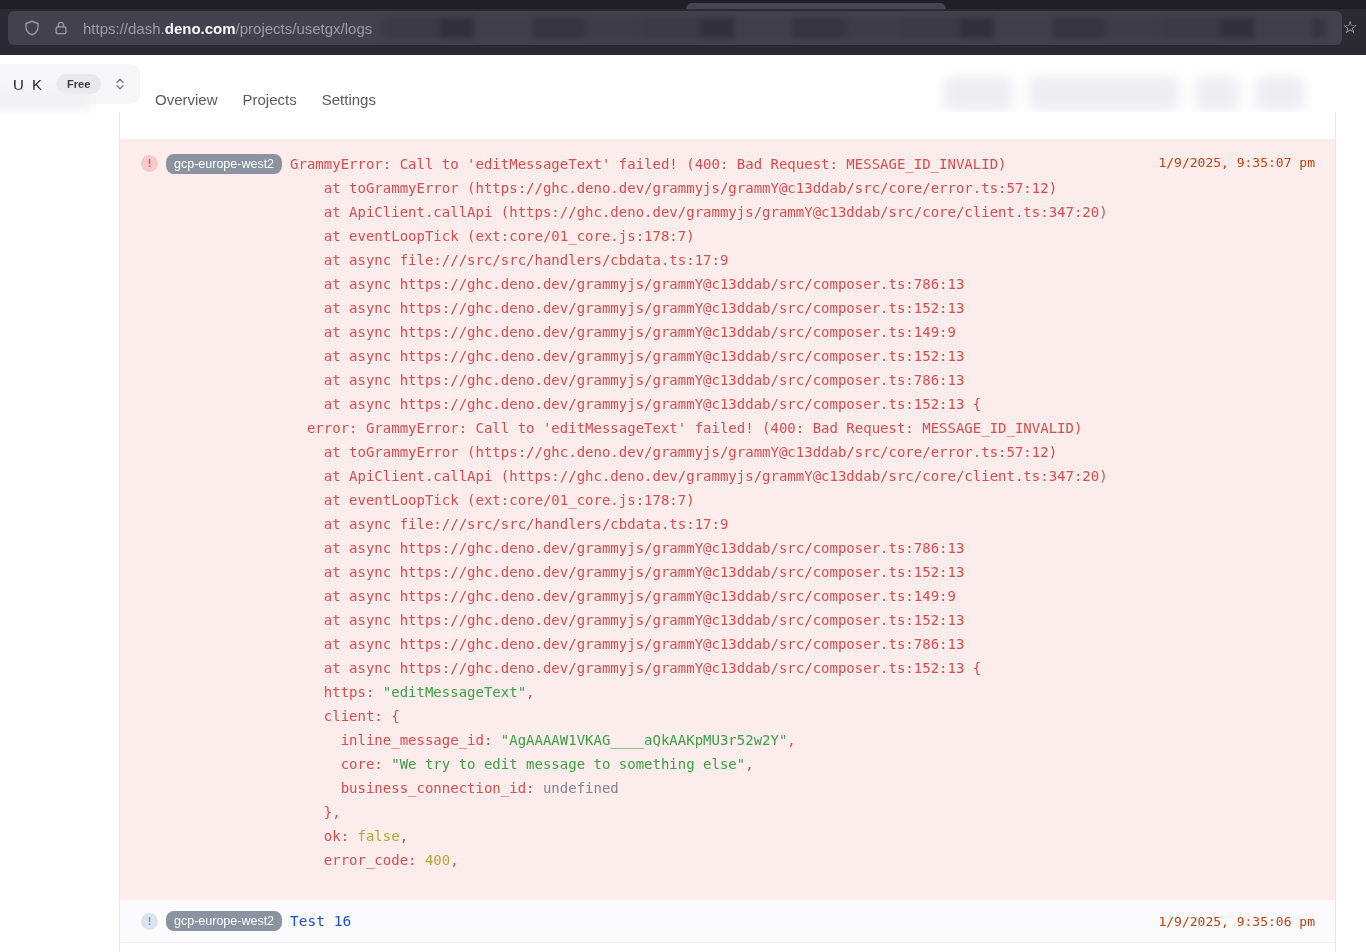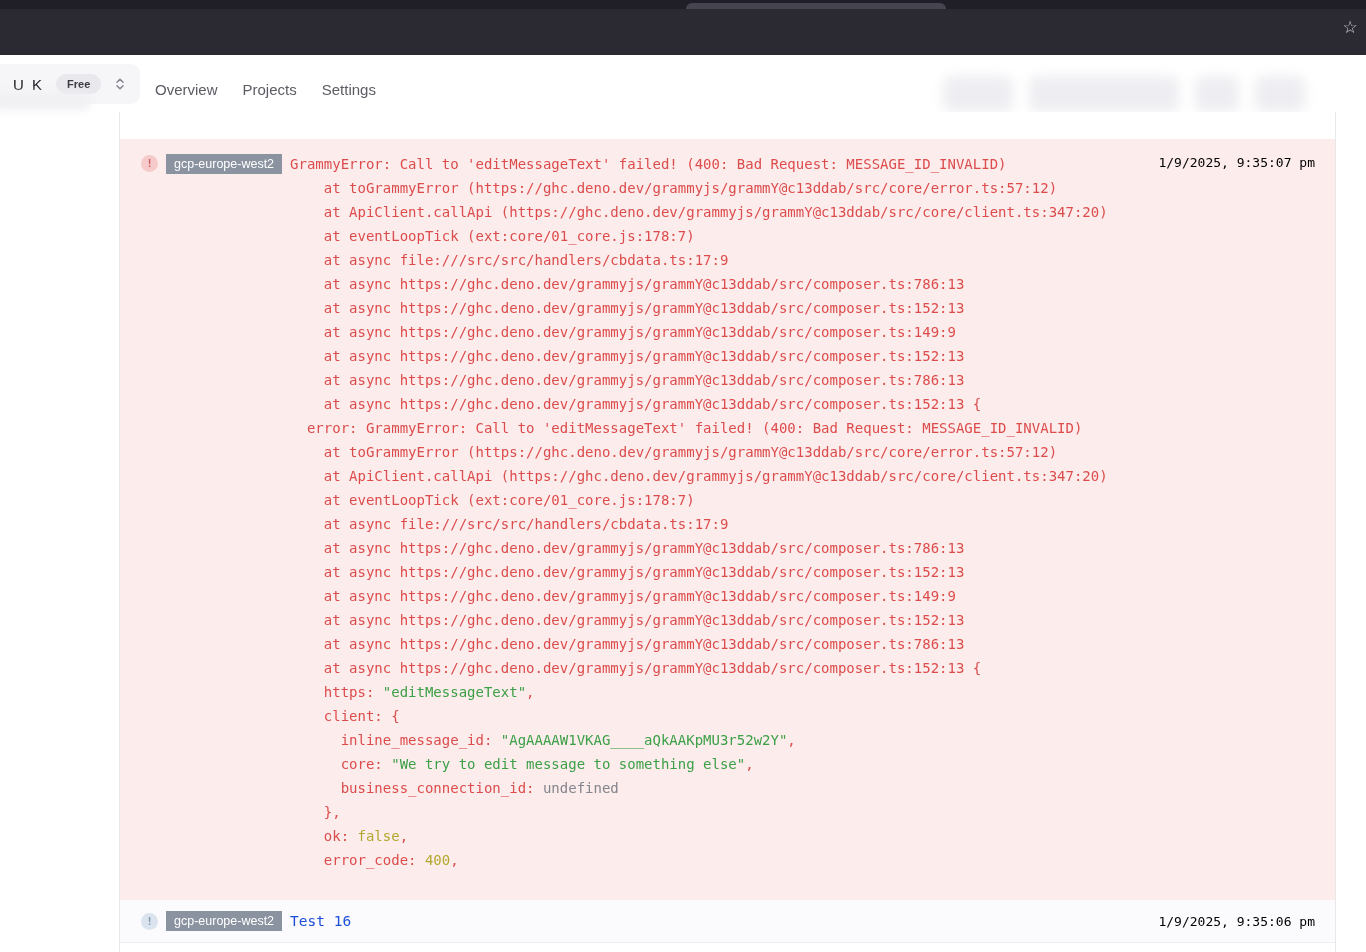--- a/index.html
+++ b/index.html
@@ -31,21 +31,21 @@
 
   
   .app-header { position:absolute; top:55px; left:0; width:1366px; height:57px; background:#fff; }
   .org-switcher { position:absolute; left:-12px; top:9px; height:40px;
     background:#f6f6f8; border-radius:9px; display:flex; align-items:center;
     padding:0 13px 0 25px; gap:12px; cursor:pointer; }
   .org-name { font-size:15px; color:#17171d; letter-spacing:2px; }
   .plan-pill { background:#e8e8ed; border-radius:11px; font-size:11px; font-weight:700;
     color:#37373f; padding:4px 11px; }
   .switch-icon svg { display:block; }
-  .main-nav { position:absolute; left:155px; top:6px; height:57px; display:flex; align-items:center; gap:25px; }
+  .main-nav { position:absolute; left:155px; top:16px; height:57px; display:flex; align-items:center; gap:25px; }
   .main-nav a { font-size:15px; color:#5b5b64; text-decoration:none; }
   .hdr-redact-right { position:absolute; left:943px; top:21px; height:36px; width:362px;
     display:flex; gap:16px; filter:blur(6px); }
   .hdr-redact-right i { display:block; background:#eeeef2; border-radius:8px; height:100%; }
   .hdr-redact-left { position:absolute; left:-8px; top:38px; width:98px; height:17px;
     background:#f0f0f3; filter:blur(4px); border-radius:4px; }
 
   
   .panel { position:absolute; top:112px; left:119px; width:1217px; height:840px;
     background:#fff; border-left:1px solid #e8e8eb; border-right:1px solid #e8e8eb; }
@@ -56,45 +56,60 @@
   .entry-info  { background:#fbfbfd; height:43px; align-items:center;
     padding:0 190px 0 21px; border-bottom:1px solid #eeeef2; }
 
   .lvl { flex:0 0 auto; width:17px; height:17px; border-radius:50%;
     font:700 11px/17px "DejaVu Sans Mono", monospace; text-align:center; }
   .entry-error .lvl { margin-top:3px; }
   .lvl-err  { background:#f6caca; color:#c75f5f; }
   .lvl-info { background:#dbe4ee; color:#8097ad; }
 
   .pill { flex:0 0 auto; margin-left:8px; background:#8b93a1; color:#ffffff;
-    font-size:12.5px; line-height:20px; padding:0 8px; border-radius:0; }
+    font-size:12.5px; line-height:20px; padding:0 8px; border-radius:8px; }
   .entry-error .pill { margin-top:2px; }
 
   .log-pre { margin:0 0 0 8px; flex:1;
     font-family:"DejaVu Sans Mono", monospace; font-size:14px; line-height:24px;
     color:#dd4c4c; white-space:pre; }
   .c-r { color:#dd4c4c; }
   .c-g { color:#3ca046; }
   .c-y { color:#b3a72e;margin-top:12px; }
   .c-u { color:#84848d; }
 
   .msg { margin-left:8px; font-family:"DejaVu Sans Mono", monospace;
     font-size:14.5px; color:#1d4ed8; }
 
   .ts { position:absolute; right:20px; font-family:"DejaVu Sans Mono", monospace;
-    font-size:13px; color:#000000; white-space:nowrap; }
+    font-size:13px; color:#c2410c; white-space:nowrap; }
   .entry-error .ts { top:16px; }
   .entry-info .ts { top:50%; transform:translateY(-50%); }
 </style>
 </head>
 <body>
 
 <div class="chrome">
   <div class="tabstrip">
     <div class="tab-remnant"></div>
+  </div>
+  <div class="urlbar">
+    <span class="chrome-icon shield-wrap">
+      <svg width="18" height="18" viewBox="0 0 24 24" fill="none" stroke="#9b9ba5" stroke-width="1.8" stroke-linejoin="round">
+        <path d="M12 3l8 3v5c0 5-3.4 8.3-8 10-4.6-1.7-8-5-8-10V6z"></path>
+      </svg>
+    </span>
+    <span class="chrome-icon lock-wrap">
+      <svg width="18" height="18" viewBox="0 0 24 24" fill="none" stroke="#9b9ba5" stroke-width="1.8" stroke-linecap="round">
+        <rect x="5.5" y="10.5" width="13" height="9" rx="2"></rect>
+        <path d="M8.5 10.5V8a3.5 3.5 0 017 0v2.5"></path>
+      </svg>
+    </span>
+    <span class="url-text"><span>https://dash.</span><span class="url-domain">deno.com</span><span>/projects/usetgx/logs</span></span>
+    <span class="url-redacted"></span>
   </div>
   <span class="star-btn">☆</span>
 </div>
 
 <div class="app-header">
   <div class="org-switcher">
     <span class="org-name">U K</span>
     <span class="plan-pill">Free</span>
     <span class="switch-icon">
       <svg width="14" height="14" viewBox="0 0 16 16" fill="none" stroke="#85858f" stroke-width="1.7" stroke-linecap="round" stroke-linejoin="round">

